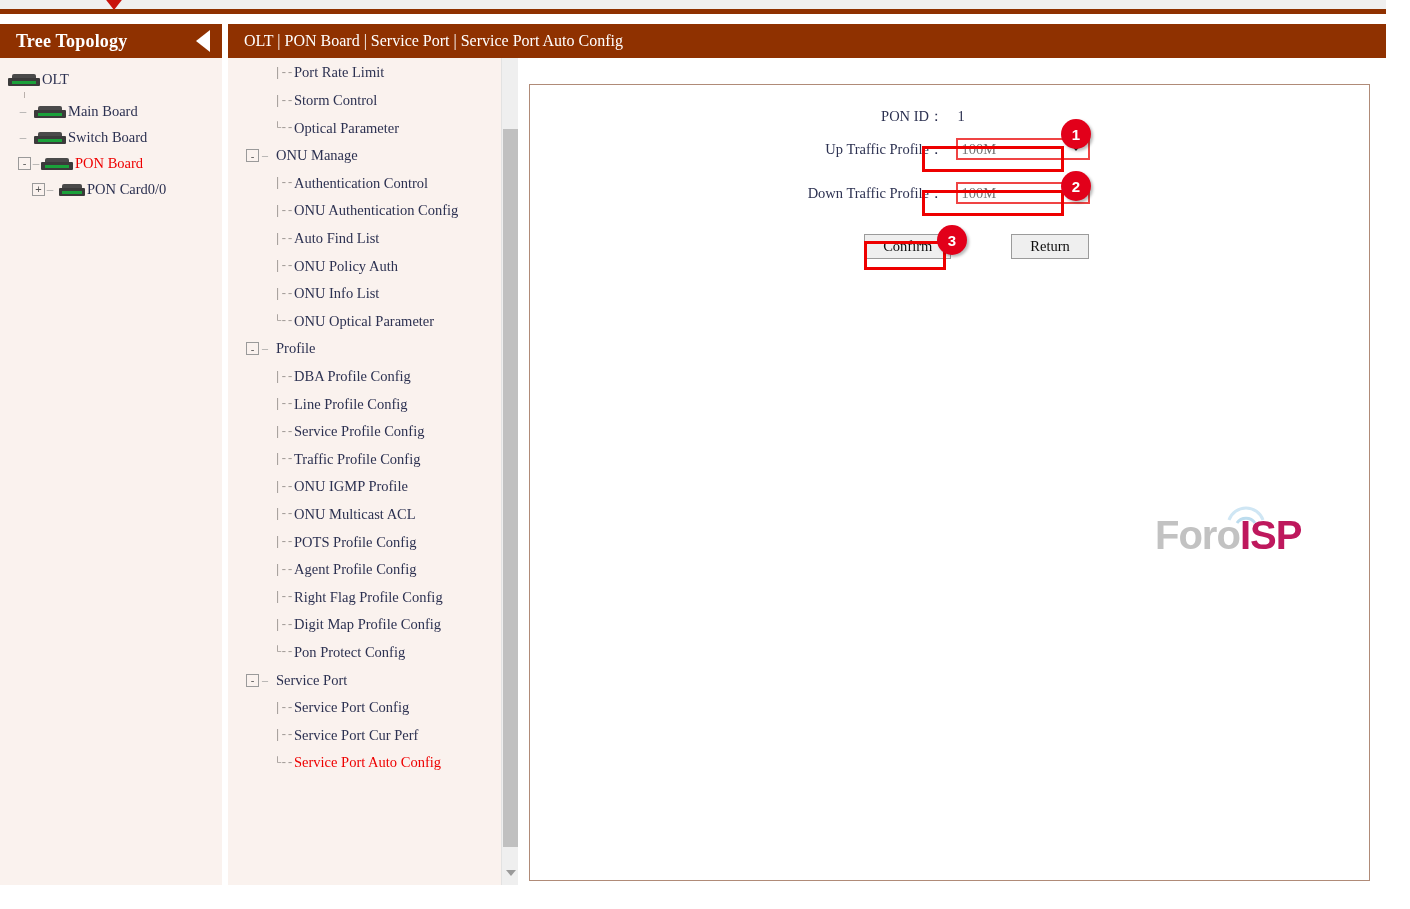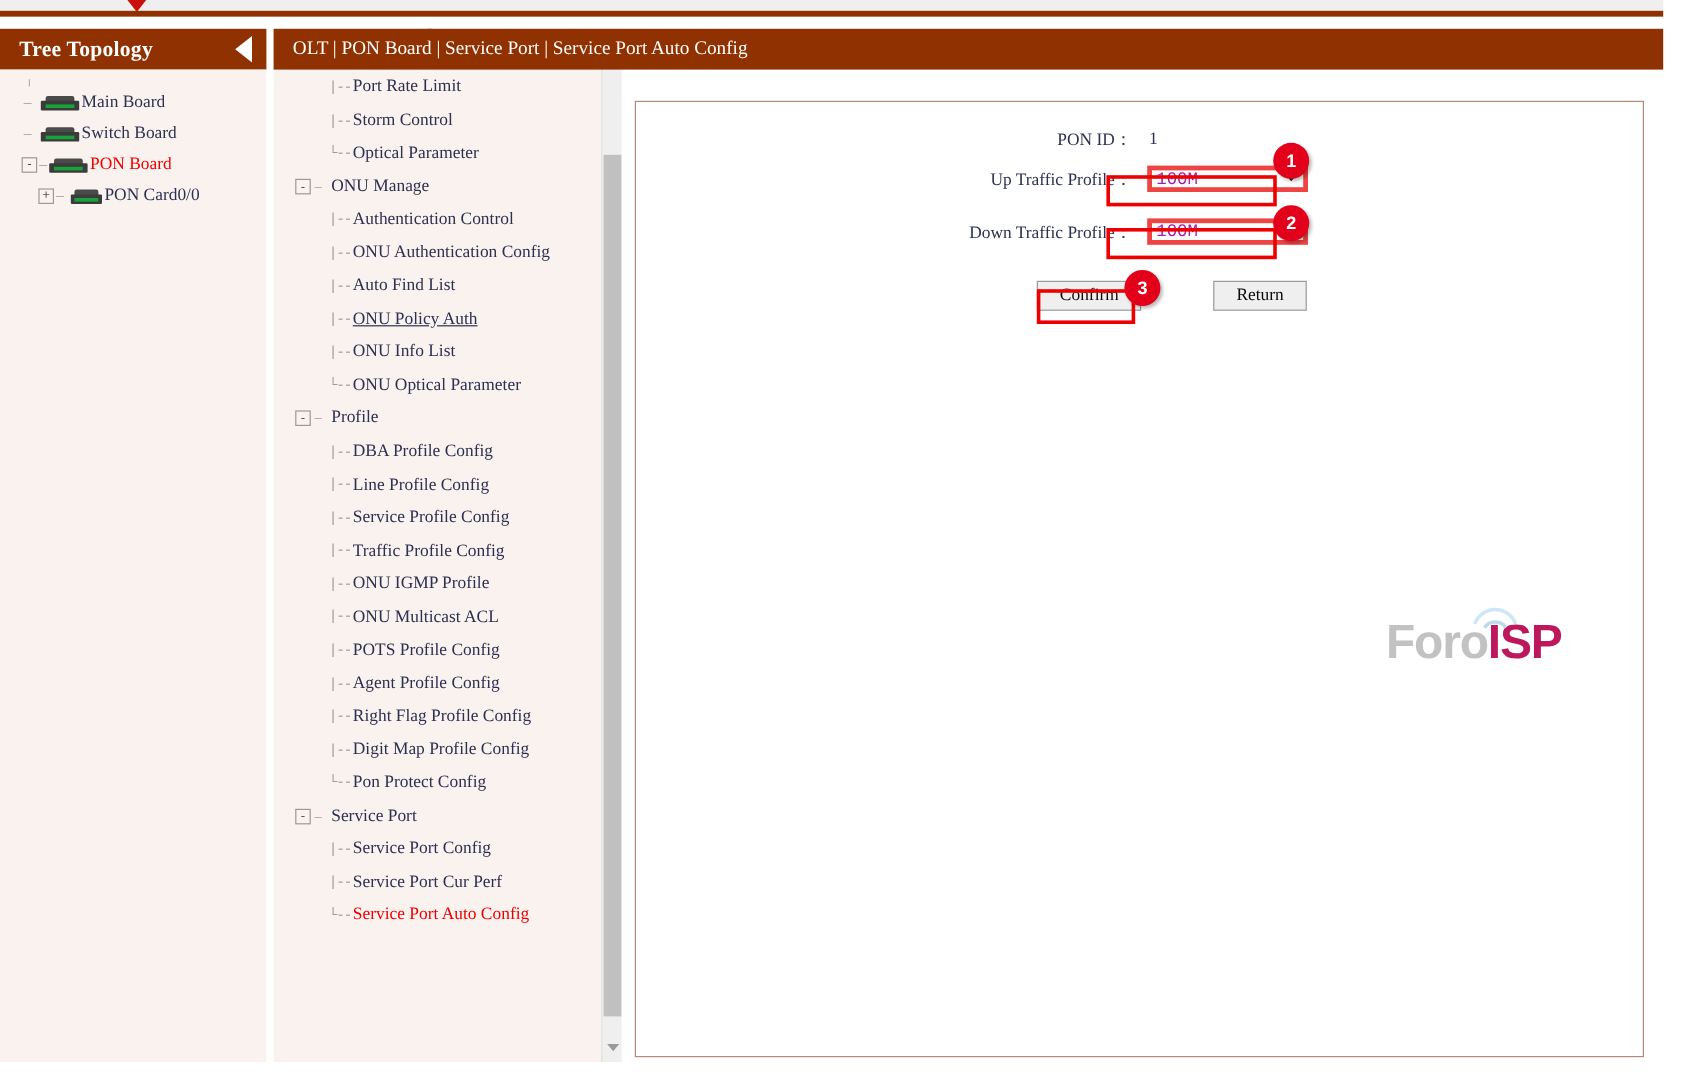--- a/index.html
+++ b/index.html
@@ -78,22 +78,22 @@
   
   #content { position: absolute; left: 529px; top: 84px; width: 841px; height: 797px; background: #ffffff; border: 1px solid #b08b78; }
 
   .form-area { position: relative; width: 100%; padding-top: 22px; }
   .row { display: flex; align-items: center; justify-content: center; }
   .lab { text-align: right; font-size: 14.5px; color: #2c3151; width: 270px; padding-right: 6px; }
   .val { width: 270px; text-align: left; font-size: 14.5px; color: #2c3151; padding-left: 8px; }
 
   .sel-wrap { position: relative; width: 270px; padding-left: 6px; }
   select.profile {
-    width: 134px; height: 22px; font-family: Liberation Mono, monospace; font-size: 14.5px;
-    color: #a21caf; background: #ffffff; border: 4px solid #ef4444; padding-left: 4px;
+    width: 134px; height: 22px; font-family: Liberation Serif, serif; font-size: 14.5px;
+    color: #737373; background: #ffffff; border: 2px solid #ef4444; padding-left: 4px;
     -webkit-appearance: none; appearance: none;
   }
   .sel-box { position: relative; display: inline-block; }
   .sel-caret { position: absolute; right: 9px; top: 7px; width: 0; height: 0; border-left: 5px solid transparent; border-right: 5px solid transparent; border-top: 6px solid #222; pointer-events: none; }
 
   .btnrow { display: flex; justify-content: center; gap: 16px; margin-top: 30px; padding-left: 10px; }
   button.ui {
     font-family: "Liberation Serif", serif; font-size: 14.5px; color: #0c0c0c;
     background: #efefef; border: 1px solid #9b9b9b; padding: 3px 18px; cursor: pointer; margin-left: 44px;
   }
@@ -125,20 +125,28 @@
   <div class="top-white"></div>
   <div class="red-arrow"></div>
 
   <div id="sidebar">
     <div class="panel-head">
       <span class="title">Tree Topology</span>
       <span class="collapse-tri"></span>
     </div>
     <div class="panel-body">
 
+      <div class="tnode" style="padding-left:8px;">
+        <span class="dev-ico">
+            <i class="top"></i>
+            <i class="body"></i>
+            <i class="led"></i>
+          </span>
+        <span class="lbl">OLT</span>
+      </div>
 
       <div style="height:6px;border-left:1px dashed #b9b0ab;margin-left:24px;"></div>
 
       <div class="tnode" style="padding-left:18px;">
         <span class="dash-v">–</span>
         <span class="spacer" style="width:6px"></span>
         <span class="dev-ico">
             <i class="top"></i>
             <i class="body"></i>
             <i class="led"></i>
@@ -218,21 +226,21 @@
           <div class="navitem leaf">
             <span class="tick">|--</span>
             <span style="padding-left: 4px;">ONU Authentication Config</span>
           </div>
           <div class="navitem leaf">
             <span class="tick">|--</span>
             <span style="padding-left: 4px;">Auto Find List</span>
           </div>
           <div class="navitem leaf">
             <span class="tick">|--</span>
-            <span style="padding-left: 4px; text-decoration: underline;">ONU Policy Auth</span>
+            <span style="padding-left: 4px;">ONU Policy Auth</span>
           </div>
           <div class="navitem leaf">
             <span class="tick">|--</span>
             <span style="padding-left: 4px;">ONU Info List</span>
           </div>
           <div class="navitem leaf">
             <span class="tick">└--</span>
             <span style="padding-left: 4px;">ONU Optical Parameter</span>
           </div>
           <div class="navitem group">

